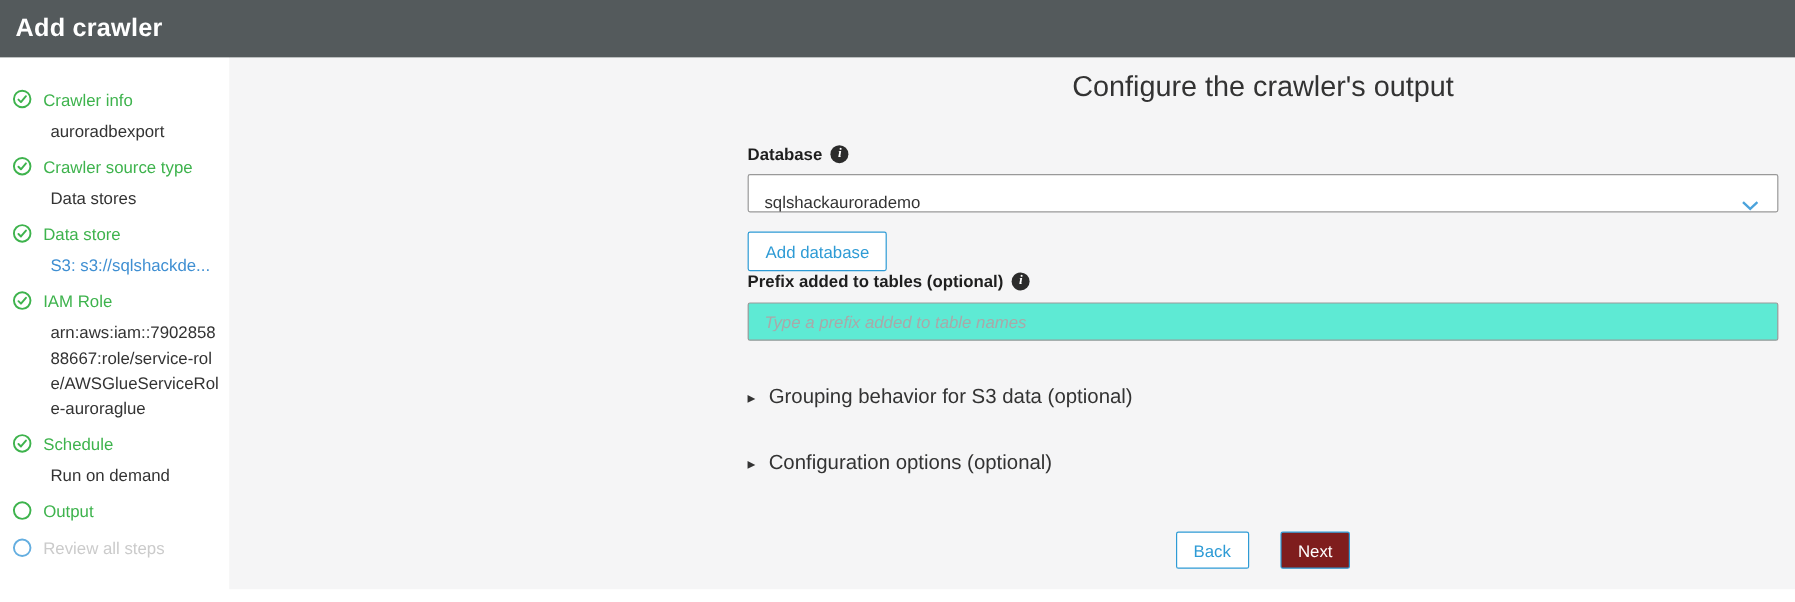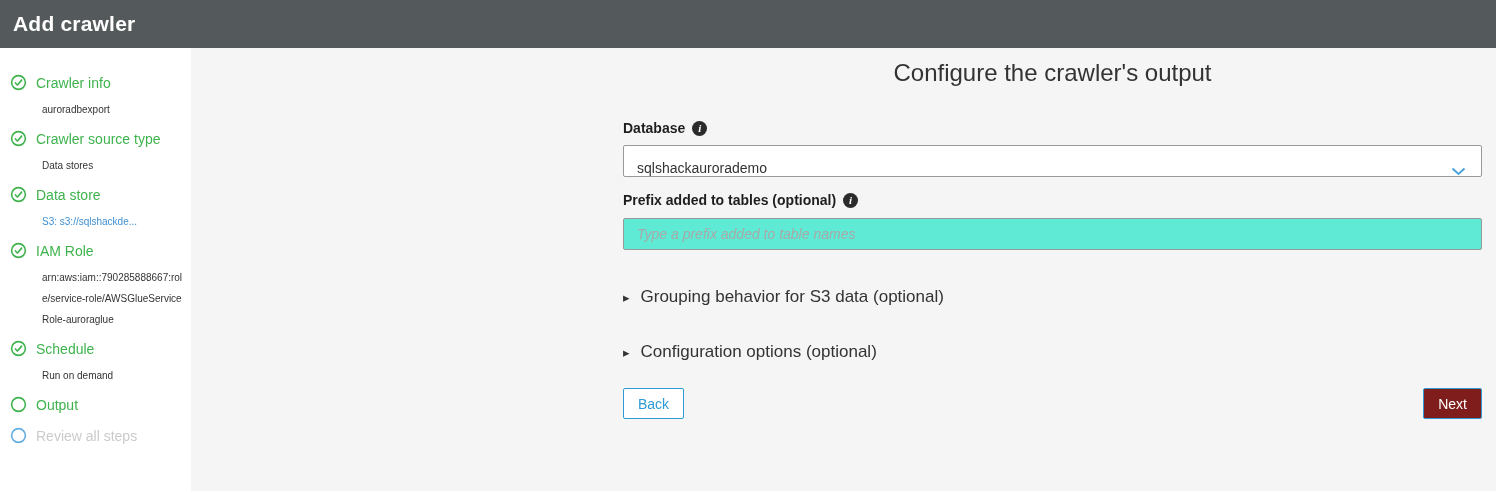--- a/index.html
+++ b/index.html
@@ -22,32 +22,32 @@
   .step { display: flex; align-items: center; gap: 9px; margin-bottom: 10px; }
   .step-icon { width: 17px; height: 17px; flex-shrink: 0; }
   .step-icon circle, .step-icon path {
     fill: none; stroke: #3eb34d; stroke-width: 1.7;
     stroke-linecap: round; stroke-linejoin: round;
   }
   .step-label { font-size: 14px; color: #3eb34d; white-space: nowrap; }
   .step.upcoming .step-icon circle { stroke: #64aee0; }
   .step.upcoming .step-label { color: #cbcbcb; }
   .step-sub {
-    margin: -2px 0 10px 32px; font-size: 10px; color: #333;
+    margin: -2px 0 10px 32px; font-size: 14px; color: #333;
     line-height: 21px; word-break: break-all;
   }
   .step-sub.link { color: #3f8fd2; white-space: nowrap; overflow: hidden; }
 
   
   .form { margin-left: 432px; width: 859px; }
   .heading { font-size: 24px; font-weight: 400; color: #333; text-align: center; }
 
   .field-row { display: flex; align-items: center; gap: 7px; }
   .field-row.database { margin-top: 33px; }
-  .field-row.prefix { margin-top: 15px; }
+  .field-row.prefix { }
   .field-label { font-size: 14px; font-weight: 700; color: #1e1e1e; }
   .info-icon {
     width: 15px; height: 15px; border-radius: 50%; background: #2b2b2b;
     color: #fff; font-size: 11px; font-weight: 700; font-style: italic;
     display: inline-flex; align-items: center; justify-content: center;
     font-family: "Liberation Serif", serif; cursor: default;
   }
 
   .select {
     margin-top: 9px; height: 32px; background: #fff;
@@ -67,21 +67,21 @@
     border-radius: 2px; padding: 0 13px; font-size: 14px; color: #333;
     font-family: "Liberation Sans", sans-serif; background: #5eead4;
   }
   .text-input::placeholder { color: #a9a9a9; font-style: italic; }
 
   .section { display: flex; align-items: center; gap: 11px; font-size: 17px; color: #333; cursor: pointer; }
   .section.first { margin-top: 37px; }
   .section.second { margin-top: 35px; }
   .caret { font-size: 13px; color: #333; }
 
-  .btn-row { margin-top: 26px; display: flex; justify-content: space-between; gap: 26px; }
+  .btn-row { margin-top: 47px; display: flex; justify-content: center; gap: 26px; }
   .btn-row .btn { height: 31px; padding: 0 14px; }
 </style>
 </head>
 <body>
 
 <div class="topbar">
   <h1>Add crawler</h1>
 </div>
 
 <div class="content">
@@ -156,20 +156,21 @@
         <span class="field-label">Database</span>
         <span class="info-icon">i</span>
       </div>
       <div class="select">
         <span>sqlshackaurorademo</span>
         <svg class="chevron" width="15" height="9" viewBox="0 0 15 9">
             <path d="M1.5 1.5 L7.5 7 L13.5 1.5" fill="none" stroke="#4ba3dc" stroke-width="2"></path>
           </svg>
       </div>
 
+      <button class="btn btn-outline add-db">Add database</button>
 
       <div class="field-row prefix">
         <span class="field-label">Prefix added to tables (optional)</span>
         <span class="info-icon">i</span>
       </div>
       <input class="text-input" type="text" placeholder="Type a prefix added to table names" style="">
 
       <div class="section first">
         <span class="caret">▸</span>
         <span>Grouping behavior for S3 data (optional)</span>

